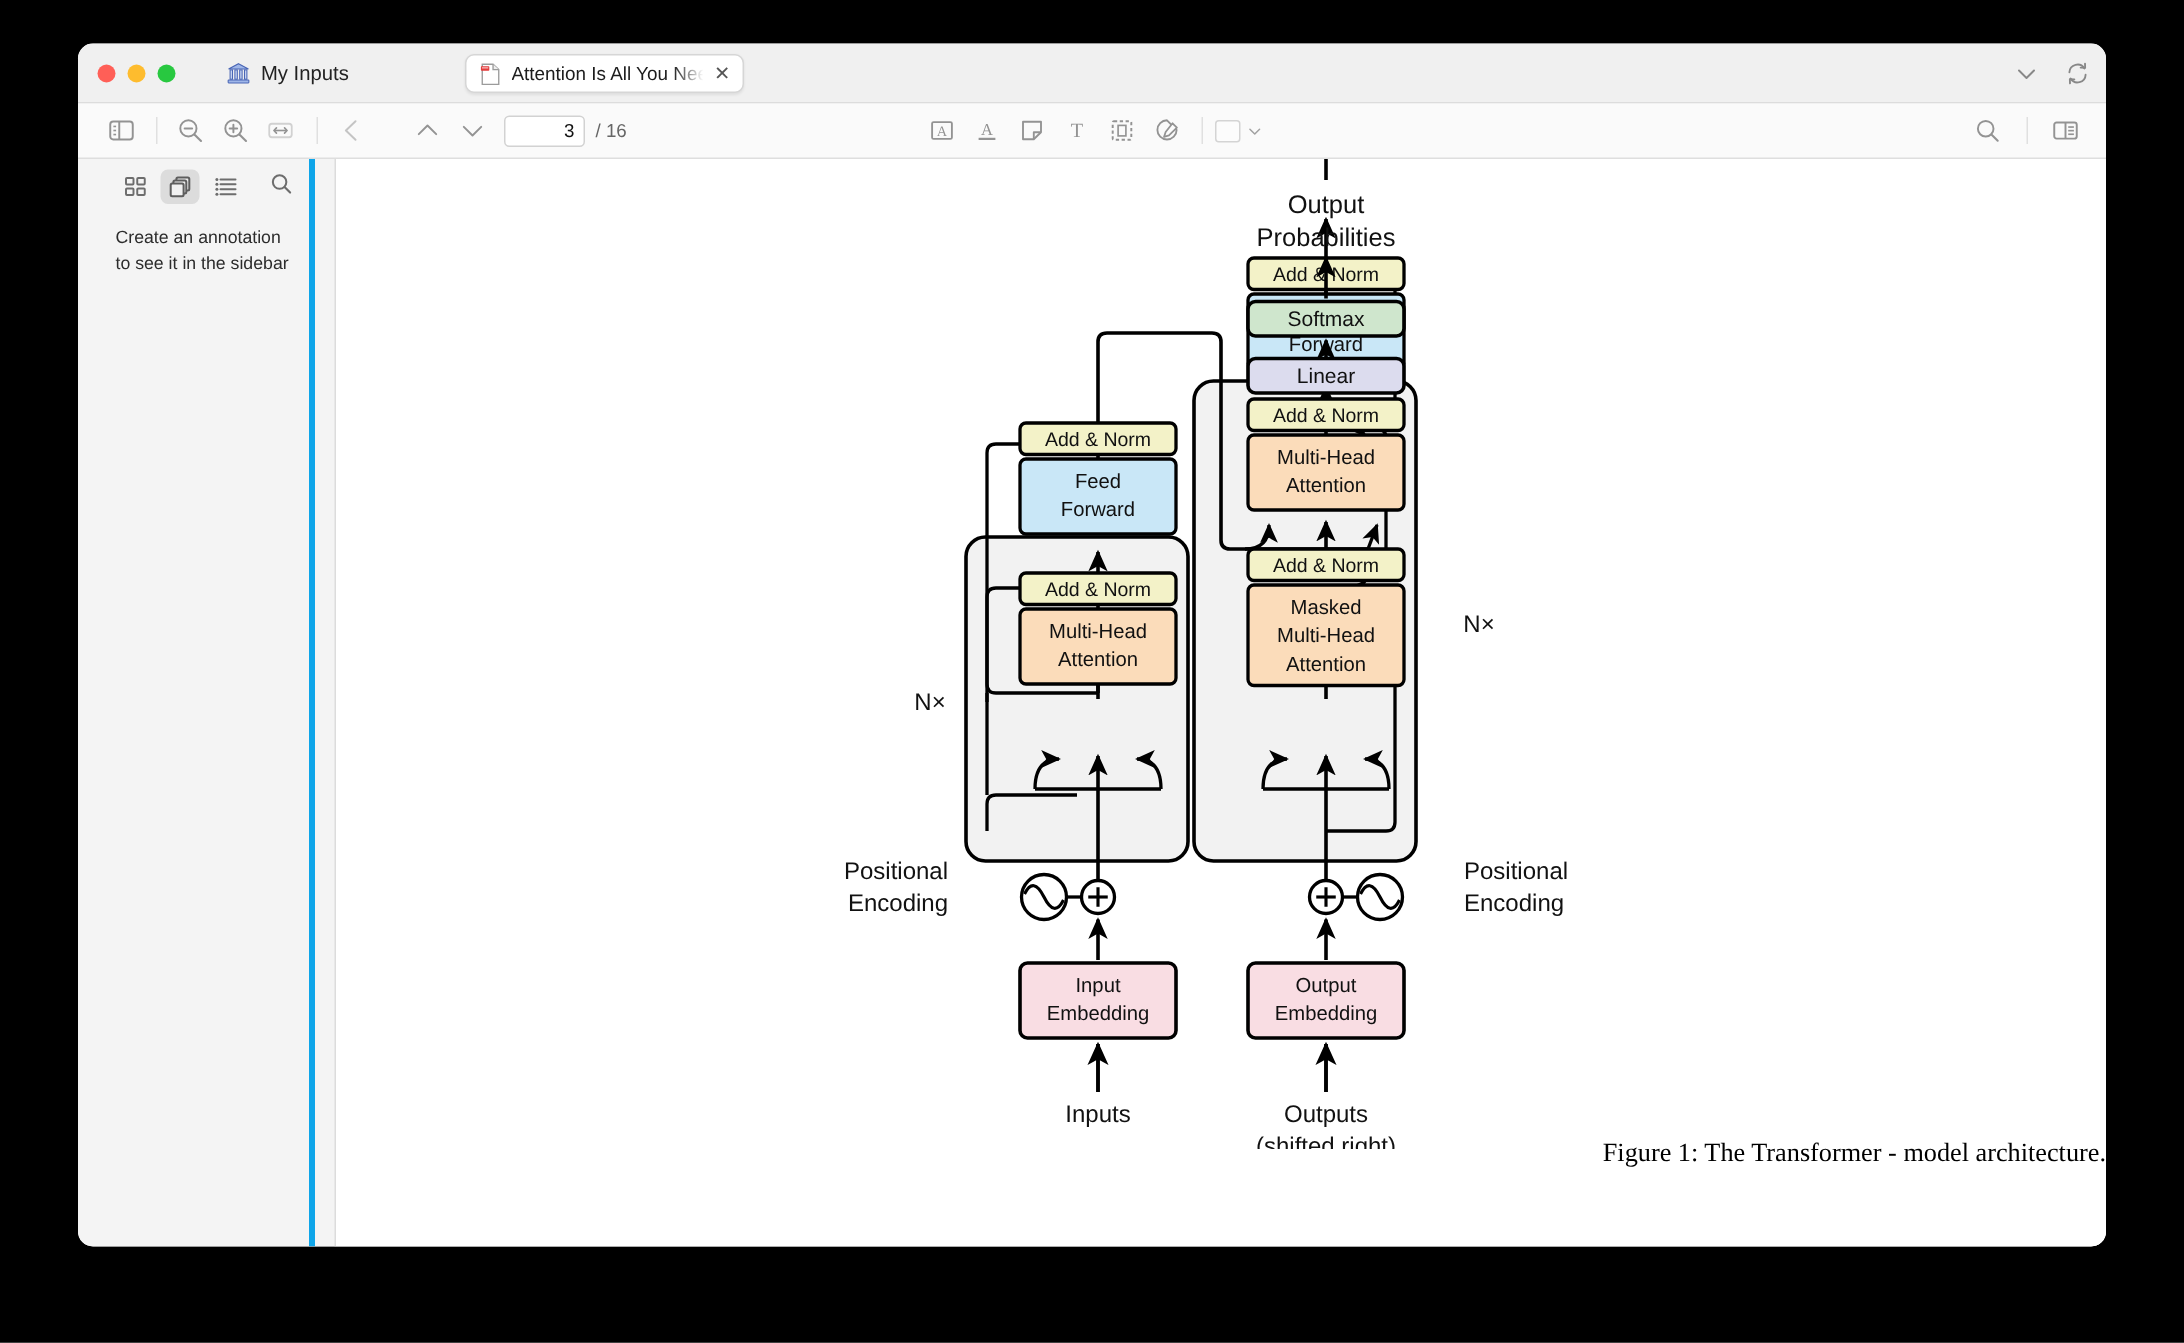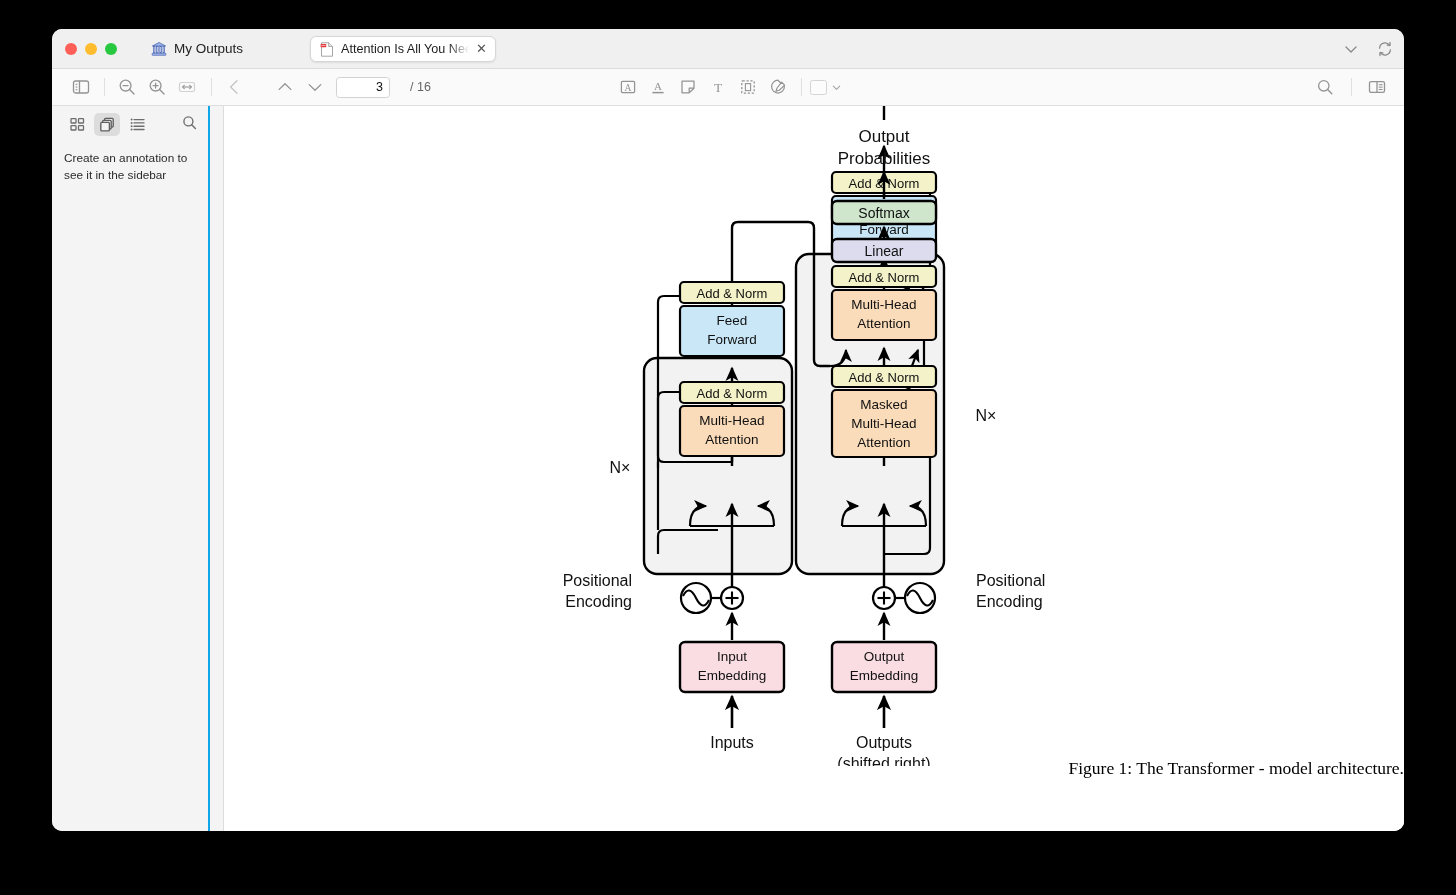--- a/index.html
+++ b/index.html
@@ -92,21 +92,21 @@
     background: #fff;
     border: 1px solid #d2d2d2;
     border-radius: 3.5px;
     font-size: 12.5px;
     text-align: right;
     padding-right: 6px;
     color: #111;
     line-height: 19px;
     margin-left: 6px;
   }
-  #page-total { font-size: 12.5px; color: #666; margin-left: 20px; }
+  #page-total { font-size: 12.5px; color: #666; margin-left: 7px; }
   #tools-center {
     position: absolute; left: 50%; transform: translateX(-50%);
     display: flex; align-items: center; gap: 0;
   }
   #tools-center .slot { width: 30px; display: flex; justify-content: center; align-items: center; }
   #tools-right {
     position: absolute; right: 12px;
     display: flex; align-items: center; gap: 0;
   }
   #tools-right .slot { width: 30px; display: flex; justify-content: center; align-items: center; }
@@ -115,22 +115,23 @@
     border: 1px solid #d4d4d4; border-radius: 2.5px;
     background: #fcfcfc;
   }
 
   
   #body { flex: 1; display: flex; min-height: 0; }
 
   #sidebar {
     width: 158px; flex: 0 0 158px;
     background: #f4f4f4;
-    border-right: 2px solid #0ea5e9;
+    border-right: 4px solid #0ea5e9;
     padding-top: 7px;
+    padding-left: 13px;
   }
   #sidebar-tabs {
     display: flex; align-items: center;
     padding: 0 10px 0 12px; gap: 4px;
   }
   .sb-tab {
     width: 26px; height: 23px;
     display: flex; align-items: center; justify-content: center;
     border-radius: 5px;
   }
@@ -182,21 +183,21 @@
       <span class="bank-icon">
         <svg viewBox="0 0 16 16" width="16" height="16">
           <polygon points="8,1.5 14.6,5 1.4,5" fill="#9fb6e8" stroke="#4a66b5" stroke-width="0.8"></polygon>
           <rect x="2.4" y="5.6" width="1.6" height="6.2" fill="#c8d5f2" stroke="#4a66b5" stroke-width="0.7"></rect>
           <rect x="5.6" y="5.6" width="1.6" height="6.2" fill="#c8d5f2" stroke="#4a66b5" stroke-width="0.7"></rect>
           <rect x="8.8" y="5.6" width="1.6" height="6.2" fill="#c8d5f2" stroke="#4a66b5" stroke-width="0.7"></rect>
           <rect x="12" y="5.6" width="1.6" height="6.2" fill="#c8d5f2" stroke="#4a66b5" stroke-width="0.7"></rect>
           <rect x="1.1" y="12.3" width="13.8" height="2" rx="0.4" fill="#9fb6e8" stroke="#4a66b5" stroke-width="0.7"></rect>
         </svg>
       </span>
-      <span>My Outputs</span>
+      <span>My Inputs</span>
     </div>
 
     <div id="tab-strip">
       <div id="doc-tab">
         <span class="pdf-icon">
           <svg viewBox="0 0 14 15" width="14" height="15">
             <path d="M1.5 0.8 h7.2 l3.8 3.6 v9.8 h-11 z" fill="#fff" stroke="#9b9b9b" stroke-width="0.9"></path>
             <path d="M8.7 0.8 v3.6 h3.8" fill="#efefef" stroke="#9b9b9b" stroke-width="0.9"></path>
             <rect x="0.6" y="2.1" width="5.6" height="3.1" rx="0.5" fill="#e33b3b"></rect>
             <rect x="1.3" y="3.0" width="4.2" height="0.55" fill="#fff"></rect>

